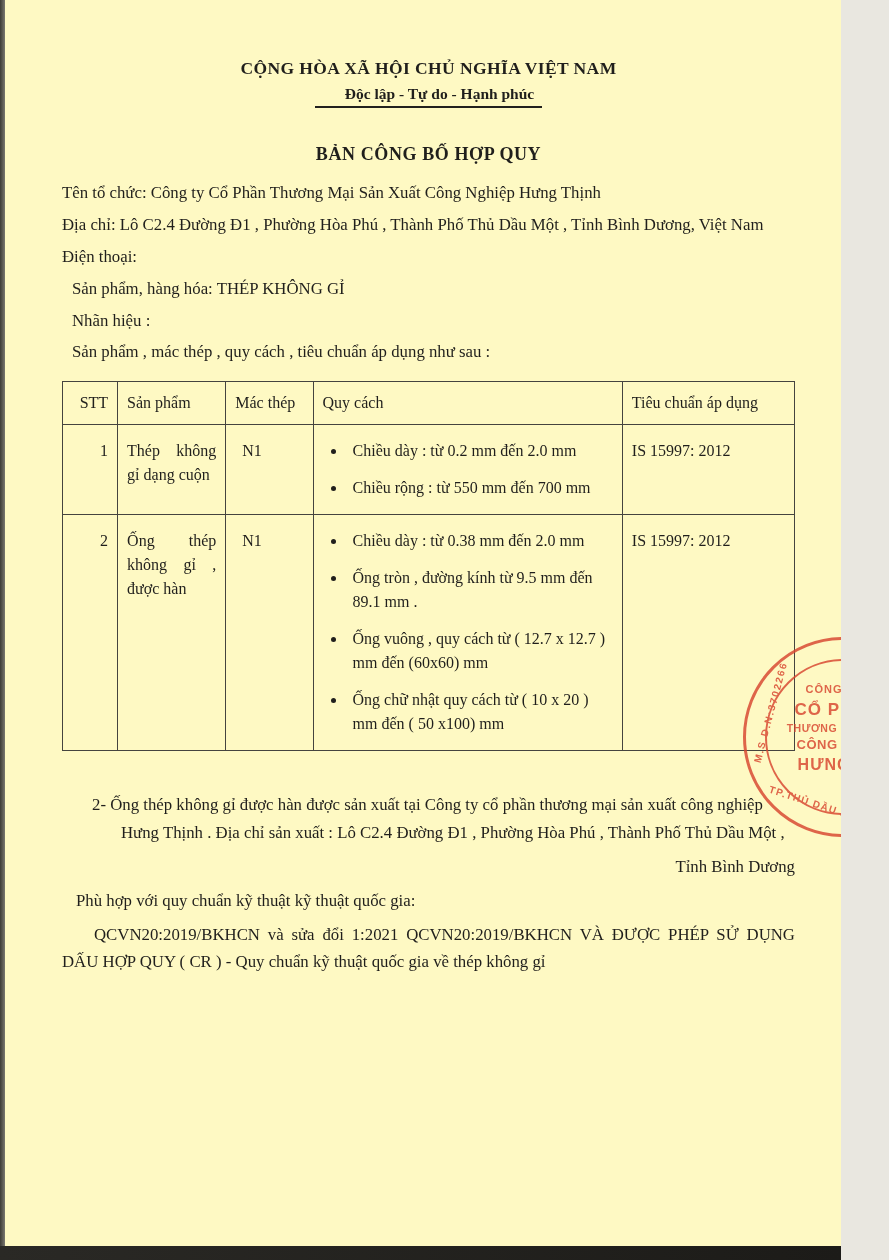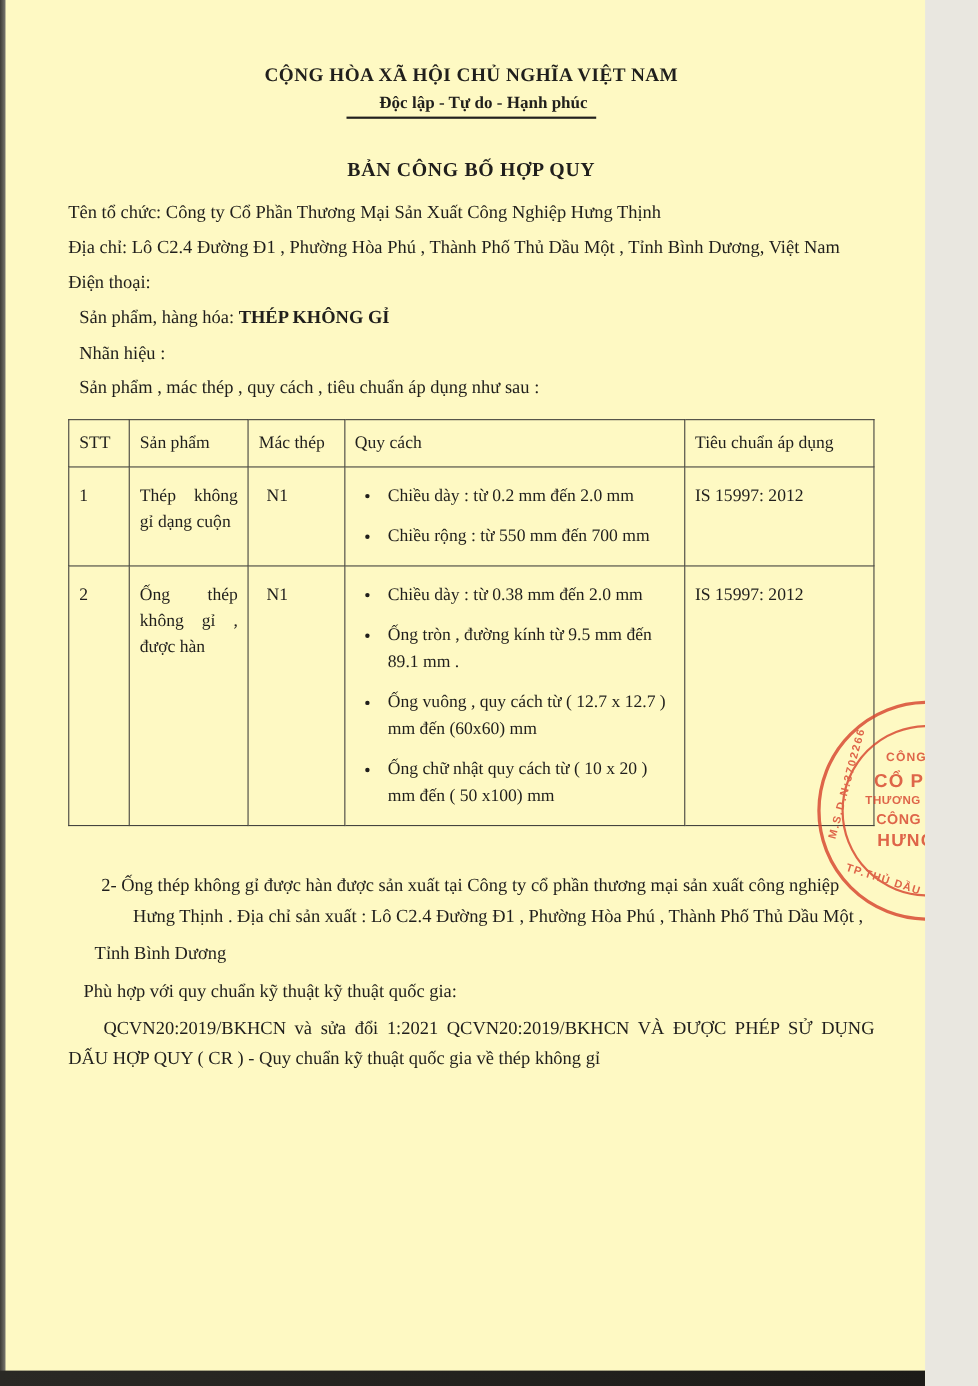--- a/index.html
+++ b/index.html
@@ -29,46 +29,46 @@
     display:inline-block; font-weight:bold; font-size:15.5px;
     border-bottom:2px solid #22211e; padding:0 8px 3px 30px;
   }
 
   .doc-title { text-align:center; font-weight:bold; font-size:18px; letter-spacing:.6px; margin-top:36px; }
   .doc-no { text-align:center; font-size:16.5px; margin-top:12px; }
 
   .line { margin:3px 0; font-size:16.8px; line-height:1.72; }
   .line.org { margin-top:14px; }
   .line.indent { margin-left:10px; }
-  .product strong { font-weight:bold; }
+  .product strong { font-weight:normal; }
 
   table.spec-table {
     border-collapse:collapse; width:100%; margin-top:14px;
     font-size:16px;
   }
   .spec-table th, .spec-table td {
     border:1.4px solid #45443f; vertical-align:top; text-align:left;
     padding:10px 9px; line-height:1.5;
   }
   .spec-table thead th { font-weight:normal; height:22px; vertical-align:middle; padding:9px 9px; }
-  th.h-stt, td.c-stt { text-align:left; }
+  th.h-stt, td.c-stt { text-align:right; }
   td.c-stt { padding-top:14px; }
   td.c-sp { text-align:justify; padding-top:14px; }
   td.c-mt { padding-top:14px; padding-left:16px; }
   td.c-tc { padding-top:14px; }
   td.c-qc { padding-top:14px; }
   td.c-qc ul { margin:0; padding-left:24px; list-style:disc; }
   td.c-qc li { margin:0 0 13px 0; padding-left:6px; }
   td.c-qc li:last-child { margin-bottom:4px; }
 
   .notes { margin-top:40px; font-size:16.8px; line-height:1.62; }
   .note { margin:0 0 7px 0; }
   .note.n1 { margin-left:30px; }
   .note.n2 { margin-left:30px; padding-left:29px; text-indent:-29px; }
-  .note.n3 { margin-left:24px; }
+  .note.n3 { margin-left:24px;text-align:right; }
   .note.n4 { margin-left:14px; }
   .note.n5 { margin-left:0; text-indent:32px; text-align:justify; }
 
   
   .stamp {
     position:absolute; top:637px; left:743px; width:200px; height:200px;
     color:#d8452f; opacity:.82; z-index:5;
     font-family:"Liberation Sans","DejaVu Sans",sans-serif;
   }
   .stamp .ring { position:absolute; border-radius:50%; }

